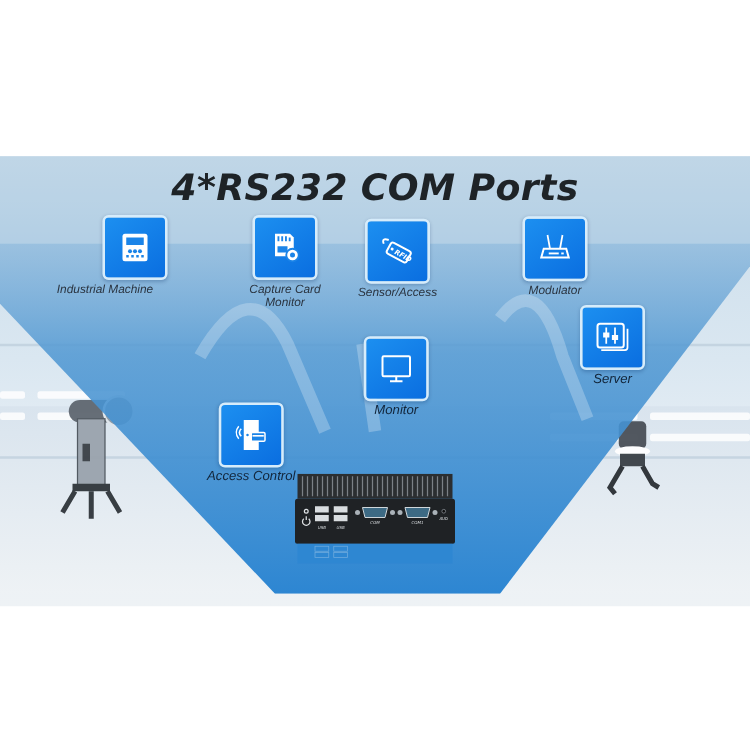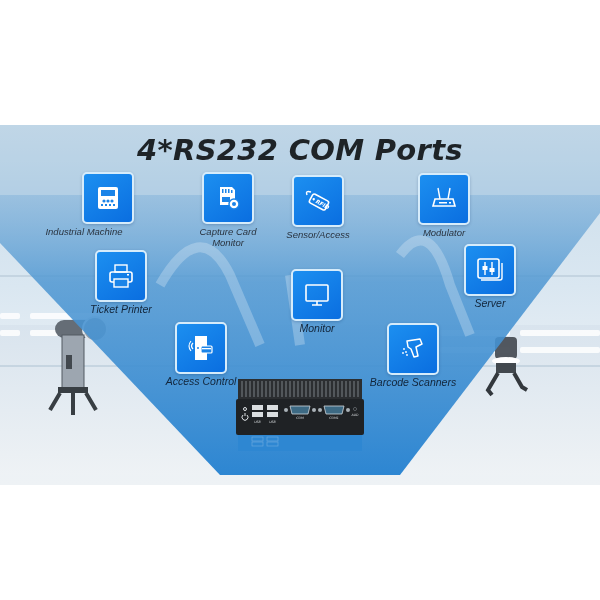--- a/index.html
+++ b/index.html
@@ -141,31 +141,20 @@
         <path d="M9 4 L11 15 M21 4 L19 15" stroke="#fff" stroke-width="1.4"></path>
         <path d="M6 15 H24 L26 22 H4 Z" fill="none" stroke="#fff" stroke-width="1.6"></path>
         <rect x="10" y="18" width="8" height="1.5" fill="#fff"></rect>
         <rect x="20" y="18" width="2" height="1.5" fill="#fff"></rect>
       </svg>
     </div>
     <div class="lbl">Modulator</div>
   </div>
 
 
-  <div class="tile" style="left:95px;top:125px;">
-    <div class="box">
-      <svg viewBox="0 0 30 30">
-        <rect x="9" y="4" width="12" height="7" fill="none" stroke="#fff" stroke-width="1.4"></rect>
-        <rect x="4" y="11" width="22" height="10" rx="2" fill="none" stroke="#fff" stroke-width="1.6"></rect>
-        <rect x="8" y="18" width="14" height="8" fill="#1b84e8" stroke="#fff" stroke-width="1.4"></rect>
-        <rect x="21" y="13" width="2" height="1.5" fill="#fff"></rect>
-      </svg>
-    </div>
-    <div class="lbl big">Ticket Printer</div>
-  </div>
 
   <div class="tile" style="left:291px;top:144px;">
     <div class="box">
       <svg viewBox="0 0 30 30">
         <rect x="4" y="5" width="22" height="16" rx="1" fill="none" stroke="#fff" stroke-width="1.6"></rect>
         <path d="M15 21 V25 M10 25 H20" stroke="#fff" stroke-width="1.6"></path>
       </svg>
     </div>
     <div class="lbl big">Monitor</div>
   </div>
@@ -190,34 +179,20 @@
         <path d="M7 10 Q4 13 7 16" stroke="#fff" stroke-width="1.3" fill="none"></path>
         <path d="M5 8 Q1 13 5 18" stroke="#fff" stroke-width="1.1" fill="none"></path>
         <rect x="15" y="13" width="11" height="7" rx="1" fill="#1b84e8" stroke="#fff" stroke-width="1.2"></rect>
         <rect x="16" y="15" width="9" height="1.3" fill="#fff"></rect>
         <circle cx="12" cy="15" r="1" fill="#1b84e8"></circle>
       </svg>
     </div>
     <div class="lbl big">Access Control</div>
   </div>
 
-  <div class="tile" style="left:387px;top:198px;">
-    <div class="box">
-      <svg viewBox="0 0 30 30">
-        <path d="M9 7 L22 5 L24 10 L18 13 L20 22 L16 23 L13 15 L10 13 Z" fill="none" stroke="#fff" stroke-width="1.5" stroke-linejoin="round"></path>
-        <g fill="#fff">
-            <circle cx="6" cy="15" r="0.9"></circle>
-            <circle cx="8" cy="18" r="0.9"></circle>
-            <circle cx="5" cy="19" r="0.9"></circle>
-            <circle cx="9" cy="21" r="0.9"></circle>
-          </g>
-      </svg>
-    </div>
-    <div class="lbl big">Barcode Scanners</div>
-  </div>
 
   <svg class="device" viewBox="0 0 128 72">
     <rect x="2" y="0" width="124" height="20" fill="#2b2e31"></rect>
     <g stroke="#7b8086" stroke-width="1">
       <path d="M6 2 V18 M10 2 V18 M14 2 V18 M18 2 V18 M22 2 V18 M26 2 V18 M30 2 V18 M34 2 V18 M38 2 V18 M42 2 V18 M46 2 V18 M50 2 V18 M54 2 V18 M58 2 V18 M62 2 V18 M66 2 V18 M70 2 V18 M74 2 V18 M78 2 V18 M82 2 V18 M86 2 V18 M90 2 V18 M94 2 V18 M98 2 V18 M102 2 V18 M106 2 V18 M110 2 V18 M114 2 V18 M118 2 V18 M122 2 V18"></path>
     </g>
     <rect x="0" y="20" width="128" height="36" rx="2" fill="#1f2225"></rect>
     <g fill="none" stroke="#dfe3e6" stroke-width="1">
       <circle cx="9" cy="30" r="1.5"></circle>
       <path d="M7 36 a3 3 0 1 0 4 0"></path>

